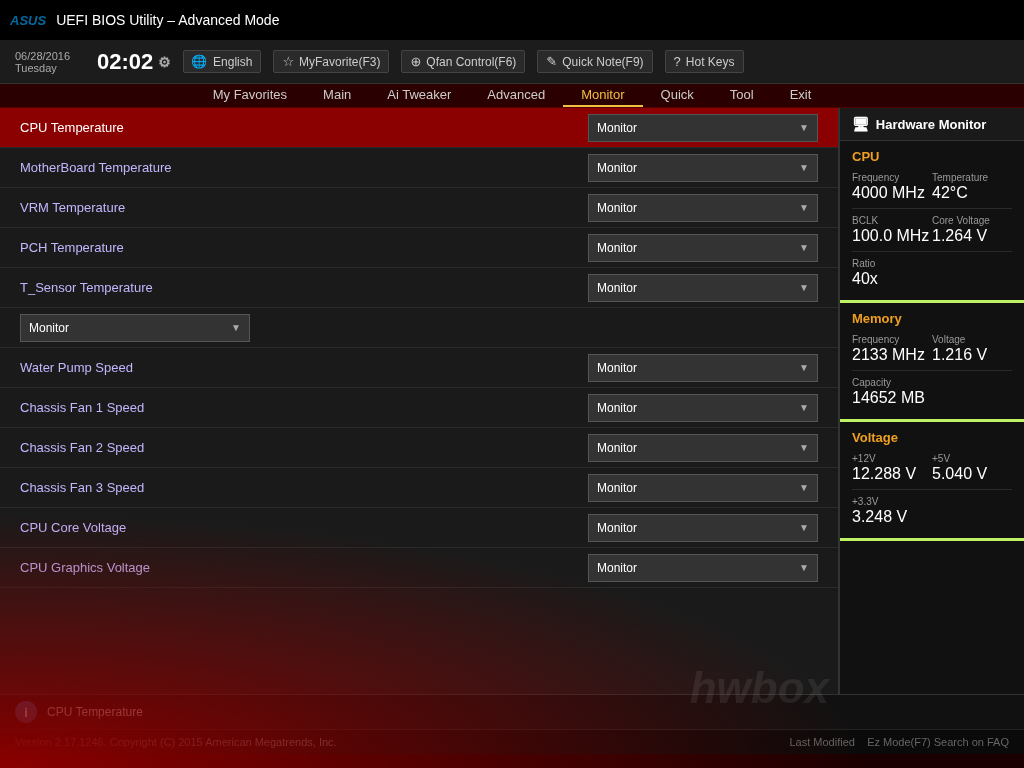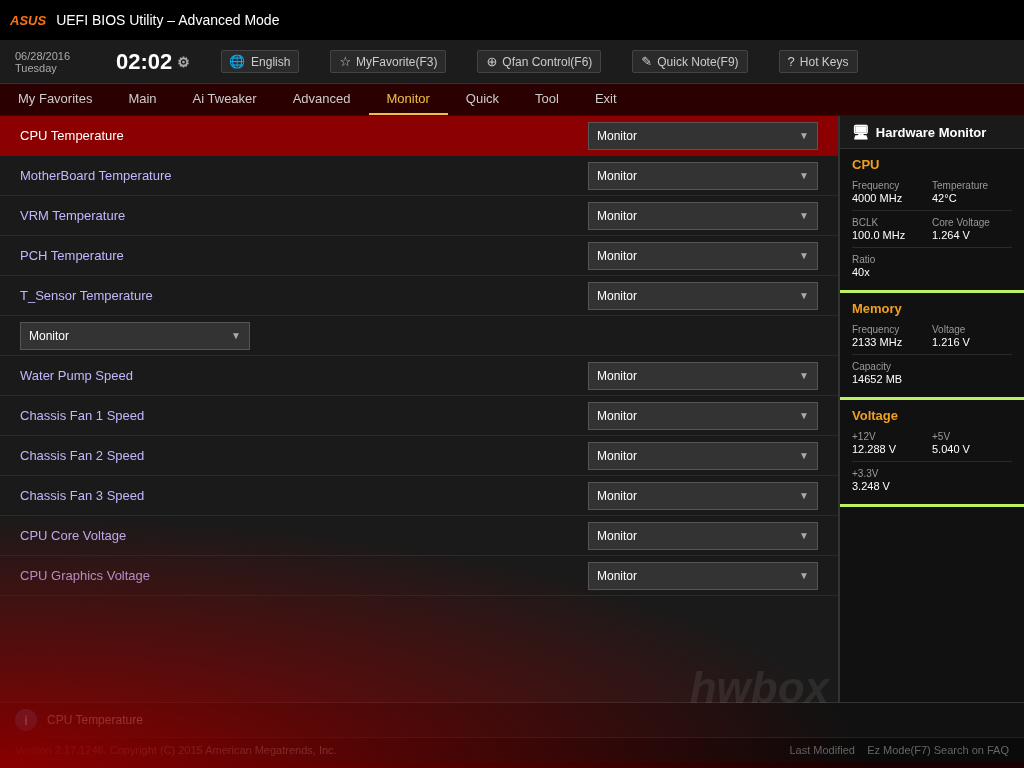--- a/index.html
+++ b/index.html
@@ -32,36 +32,36 @@
       padding: 0 10px;
       gap: 10px;
     }
     #header .logo {
       color: #fff;
       font-weight: bold;
       font-size: 13px;
       font-style: italic;
     }
     #header .logo span {
-      color: #f97316;
+      color: #0369a1;
     }
     #header .title {
       color: #fff;
       font-size: 14px;
       font-weight: 500;
     }
 
     
     #toolbar {
       background: #1c1c1c;
       height: 44px;
       display: flex;
       align-items: center;
       padding: 0 15px;
-      gap: 31px;
+      gap: 12px;
       border-bottom: 1px solid #333;
     }
     .datetime {
       display: flex;
       flex-direction: column;
       font-size: 11px;
       color: #aaa;
       min-width: 70px;
     }
     .clock {
@@ -86,25 +86,26 @@
       padding: 3px 8px;
       border: 1px solid #444;
       background: #2a2a2a;
       border-radius: 2px;
     }
     .toolbar-btn .btn-icon { font-size: 13px; }
 
     
     #nav {
       background: #2a0000;
-      height: 32px;
+      height: 24px;
       display: flex;
       align-items: stretch;
       padding: 0 0;
       border-bottom: 1px solid #500;
+      justify-content: center;
     }
     .nav-item {
       display: flex;
       align-items: center;
       padding: 0 18px;
       font-size: 13px;
       color: #ccc;
       cursor: pointer;
       border-bottom: 2px solid transparent;
     }
@@ -208,21 +209,21 @@
     }
     .hw-col {
       flex: 1;
     }
     .hw-label {
       font-size: 10px;
       color: #999;
       display: block;
     }
     .hw-value {
-      font-size: 11px;
+      font-size: 16px;
       color: #fff;
       display: block;
       margin-top: 1px;
     }
     .hw-divider {
       height: 1px;
       background: #2a2a2a;
       margin: 6px 0;
     }
 

